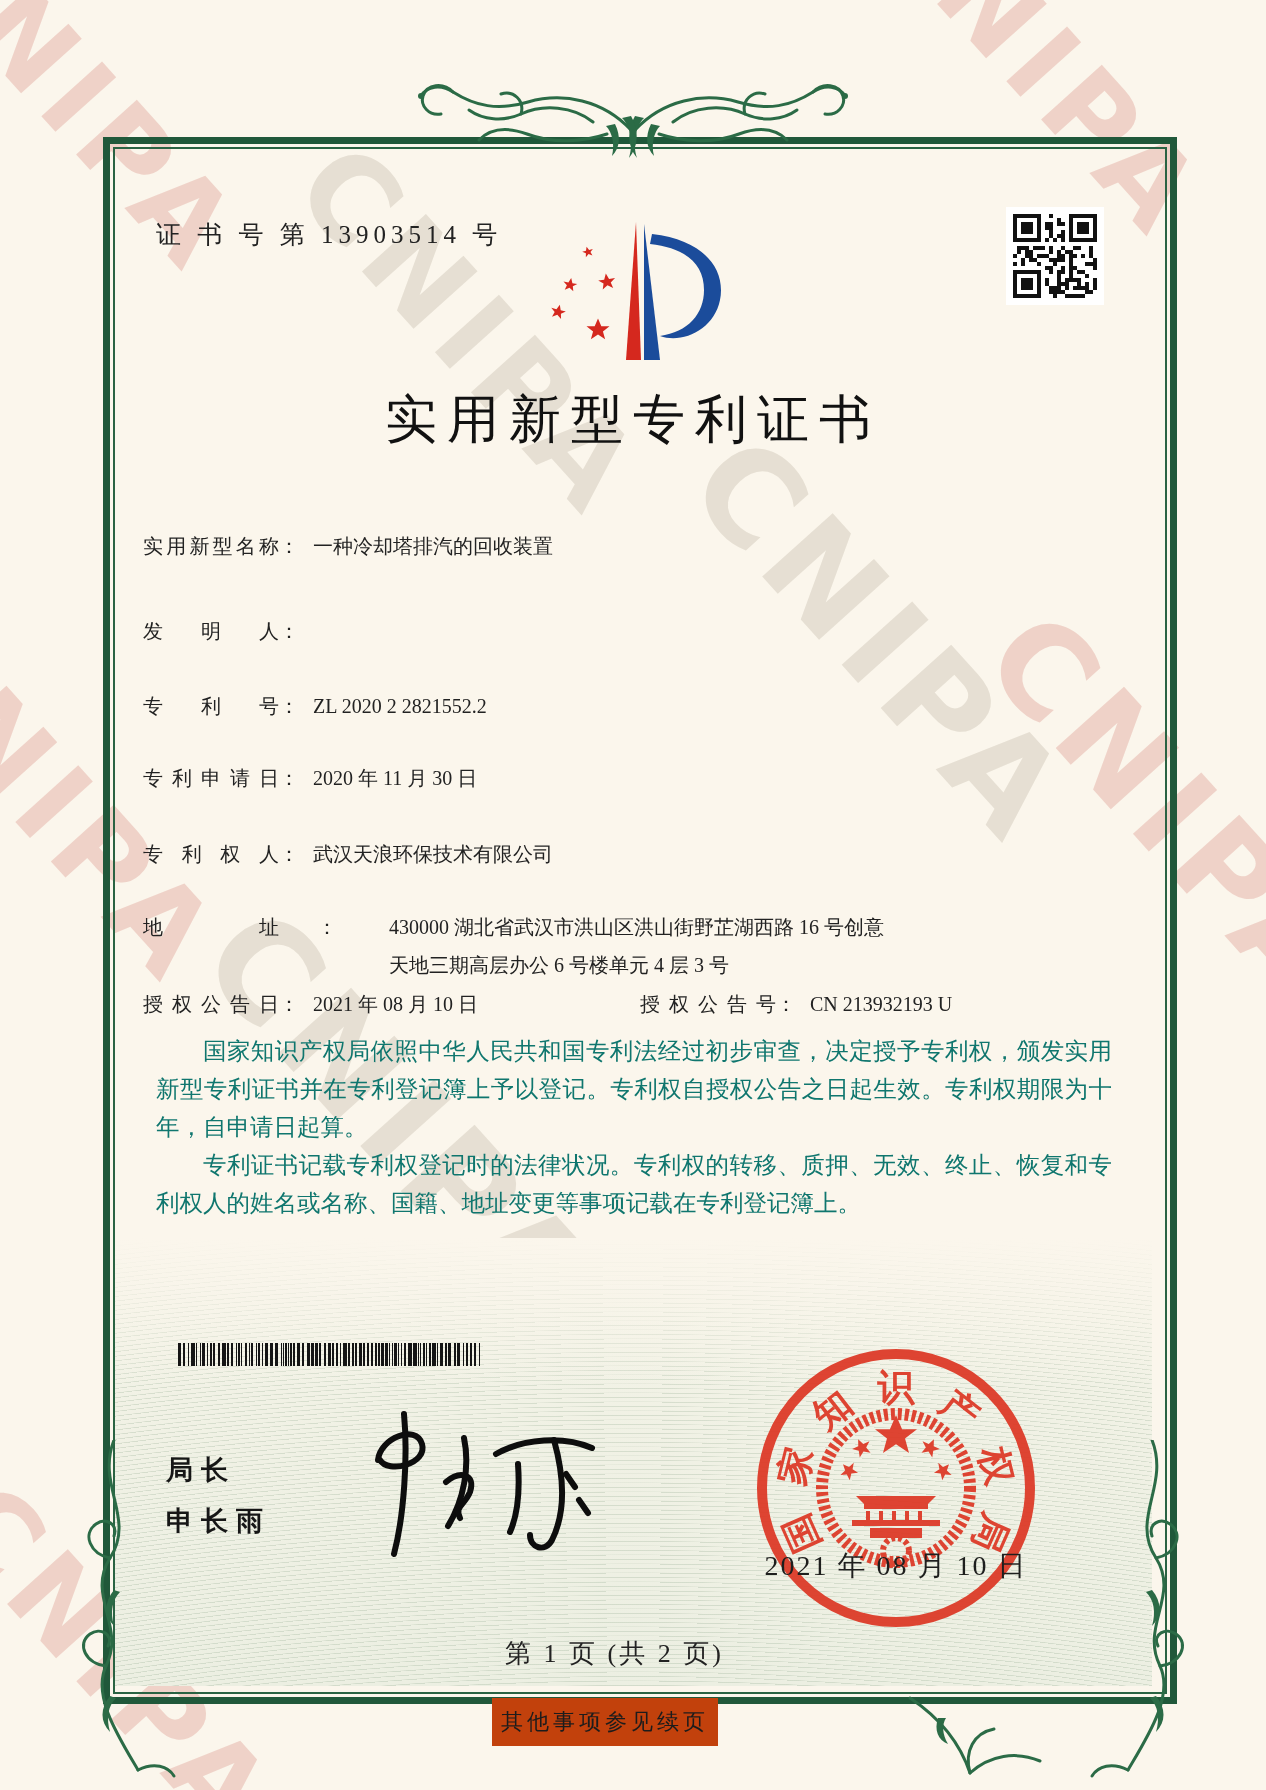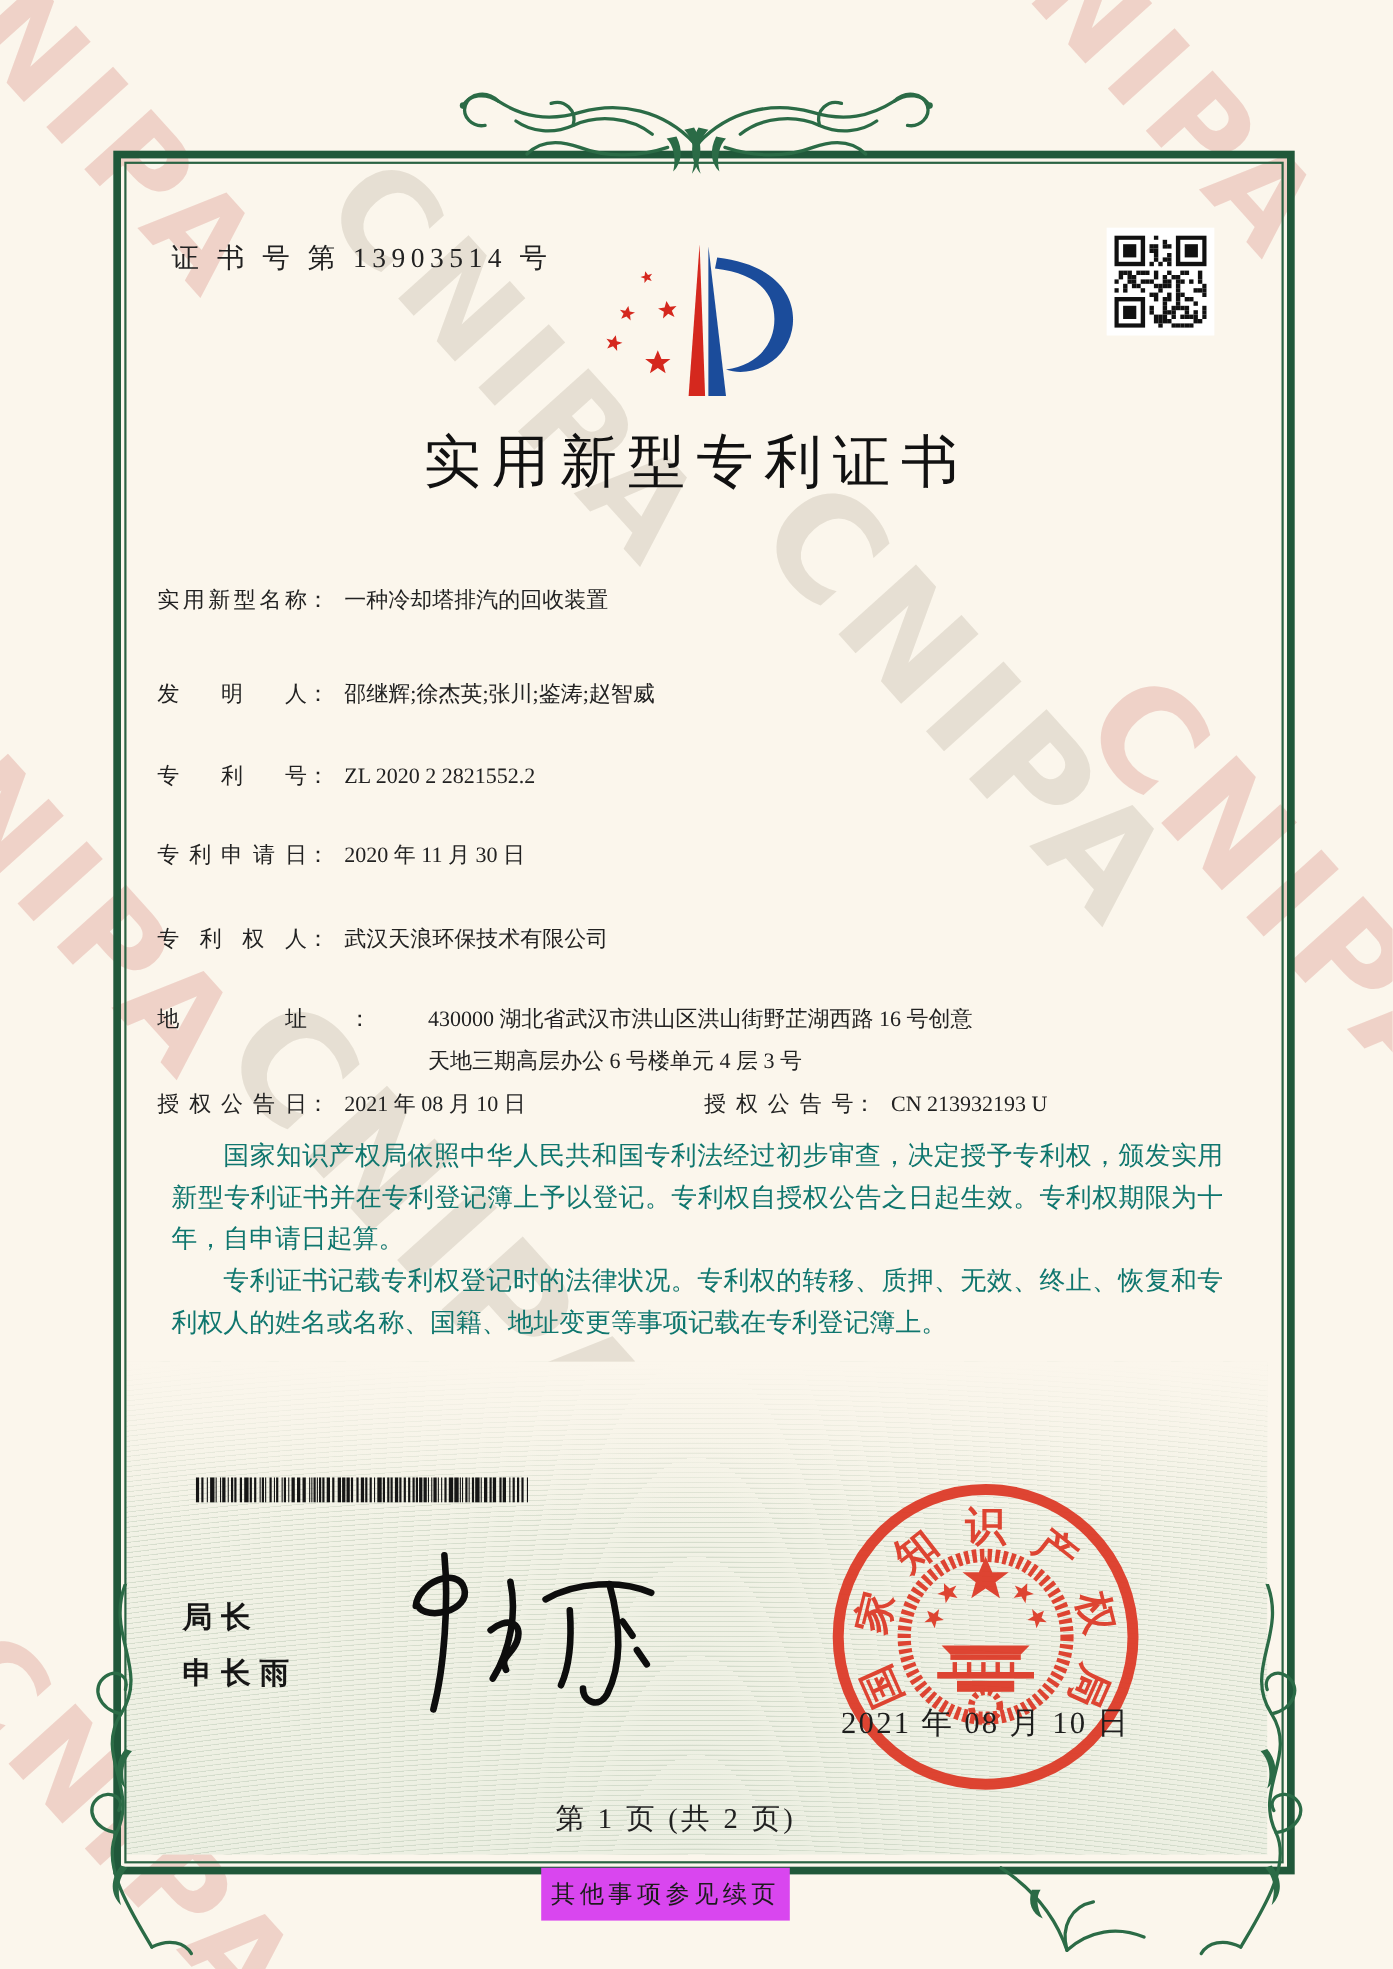--- a/index.html
+++ b/index.html
@@ -86,21 +86,21 @@
   .sr2{transform:rotate(-38deg) translateY(-103px);}
   .sr3{transform:rotate(0deg) translateY(-103px);}
   .sr4{transform:rotate(38deg) translateY(-103px);}
   .sr5{transform:rotate(76deg) translateY(-103px);}
   .sr6{transform:rotate(114deg) translateY(-103px);}
   .seal-date{position:absolute;left:50%;top:203px;transform:translateX(-50%);
       font-size:28px;color:#121212;letter-spacing:2px;white-space:nowrap;z-index:6;}
 
   
   .page-info{position:absolute;left:505px;top:1636px;font-size:26px;letter-spacing:3px;z-index:3;}
-  .cont-box{position:absolute;left:492px;top:1698px;width:226px;height:48px;background:#d946ef;
+  .cont-box{position:absolute;left:492px;top:1698px;width:226px;height:48px;background:#c2410c;
       z-index:6;display:flex;align-items:center;justify-content:center;}
   .cont-box span{font-size:22px;letter-spacing:4px;color:#1c1c1c;}
 </style>
 </head>
 <body>
 
 <div class="wm pink wm1">CNIPA</div>
 <div class="wm pink wm2">CNIPA</div>
 <div class="wm gray wm3">CNIPA</div>
 <div class="wm gray wm4">CNIPA</div>
@@ -302,21 +302,20 @@
 <div class="title">实用新型专利证书</div>
 
 <div class="frow" style="top:531px;">
   <span class="flabel">实用新型名称</span>
     <span class="fcolon">：</span>
   <span class="fval">一种冷却塔排汽的回收装置</span>
 </div>
 <div class="frow" style="top:616px;">
   <span class="flabel">发明人</span>
     <span class="fcolon">：</span>
-  <span class="fval">邵继辉;徐杰英;张川;鉴涛;赵智威</span>
 </div>
 <div class="frow" style="top:691px;">
   <span class="flabel">专利号</span>
     <span class="fcolon">：</span>
   <span class="fval">ZL 2020 2 2821552.2</span>
 </div>
 <div class="frow" style="top:763px;">
   <span class="flabel">专利申请日</span>
     <span class="fcolon">：</span>
   <span class="fval">2020 年 11 月 30 日</span>

